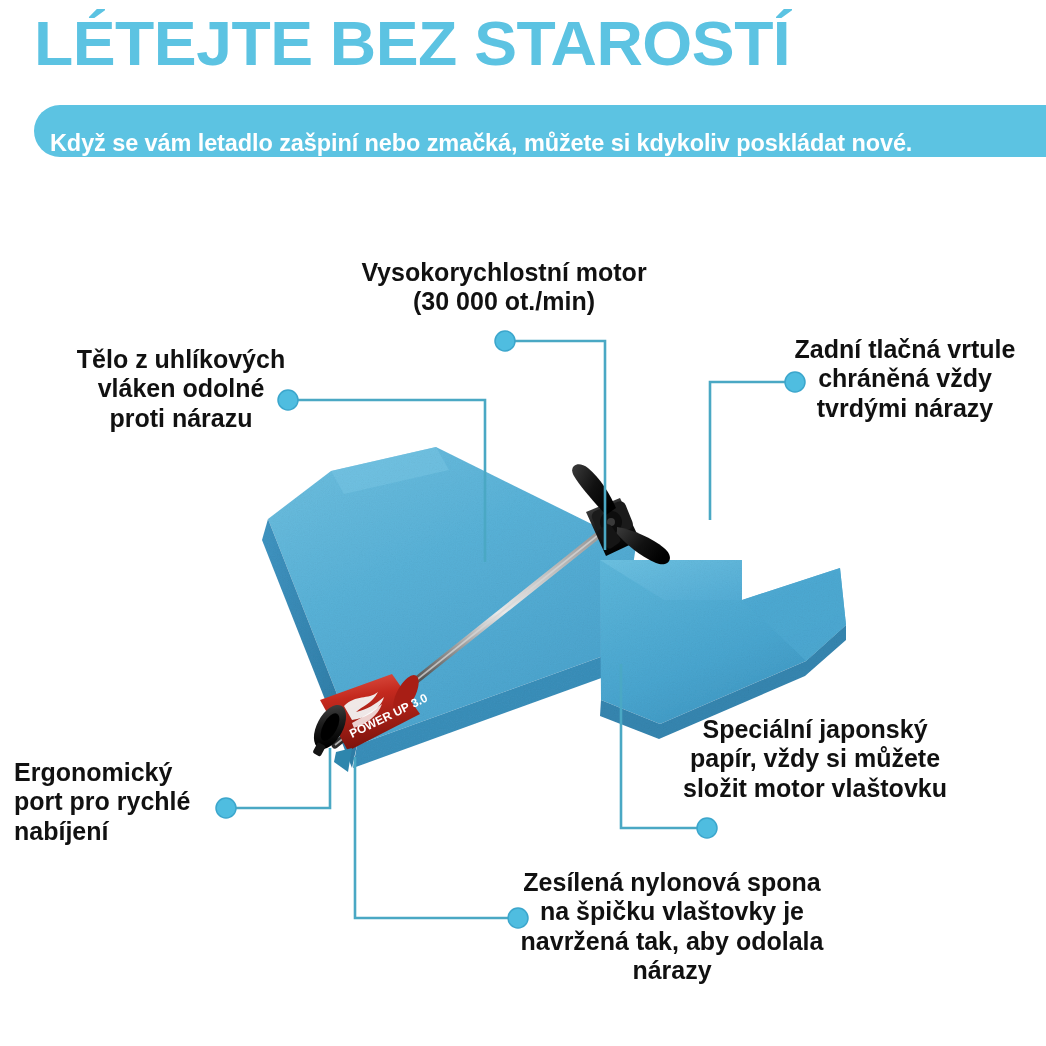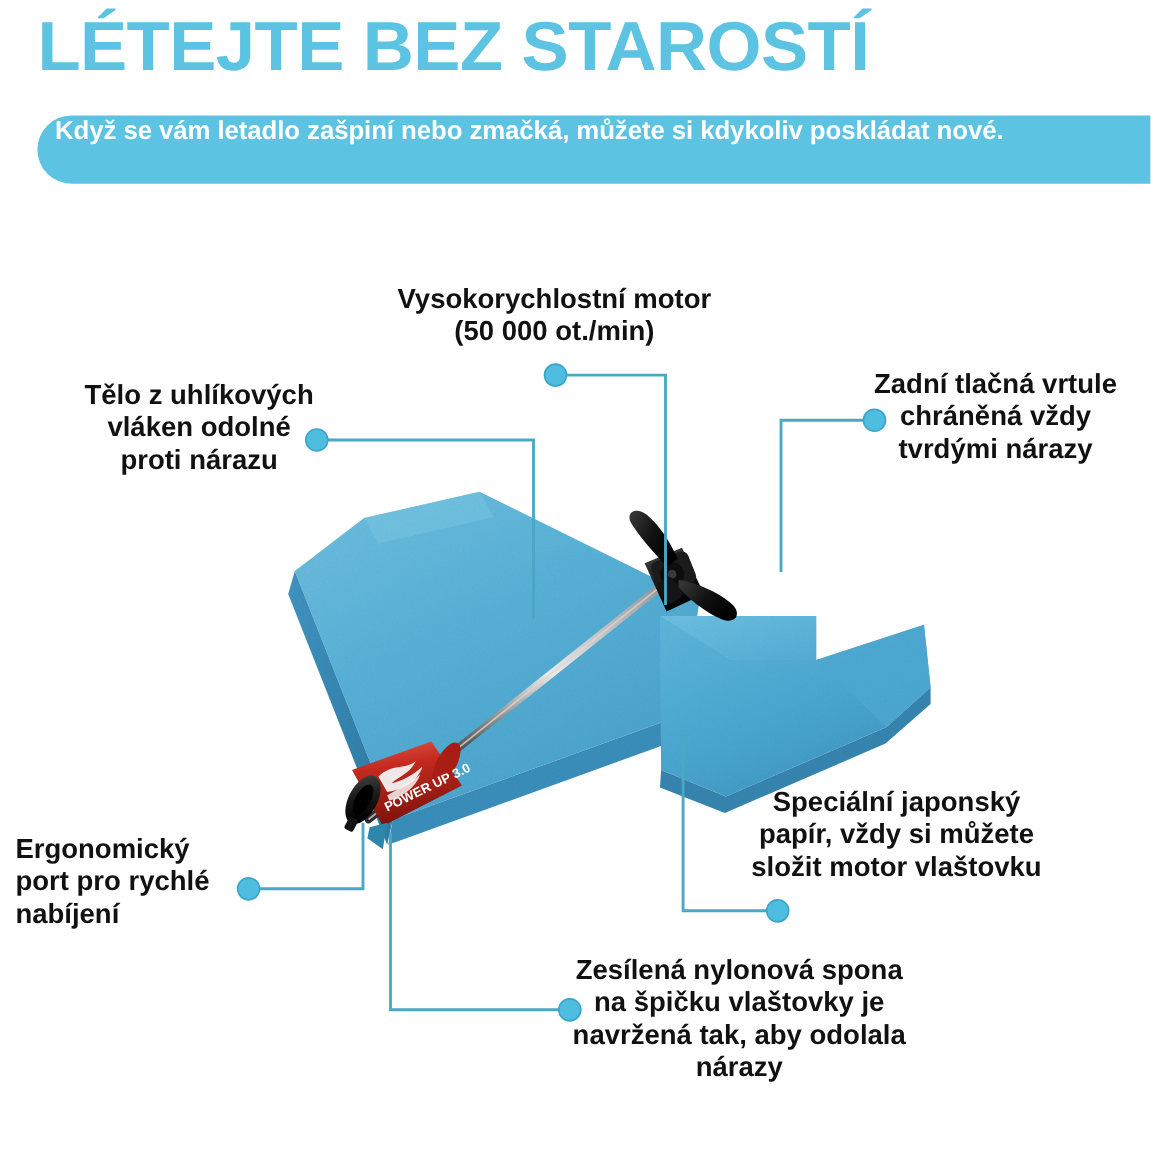--- a/index.html
+++ b/index.html
@@ -20,24 +20,24 @@
     font-weight:700;
     letter-spacing:-0.5px;
     color:#5cc3e2;
     transform:scaleX(1.02);
     transform-origin:left top;
     white-space:nowrap;
     font-stretch:condensed;
   }
   .subtitle-bar{
     position:absolute;left:34px;top:105px;
-    width:1012px;height:62px;
+    width:1012px;height:52px;
     background:#5cc3e2;
     border-radius:31px 0 0 31px;
-    display:flex;align-items:flex-start;
+    display:flex;align-items:flex-end;
   }
   .subtitle-text{
     color:#ffffff;
     font-size:23.5px;
     font-weight:700;
     margin-left:16px;
     white-space:nowrap;
     letter-spacing:-0.1px;
   }
 
@@ -219,21 +219,21 @@
       <circle cx="505" cy="341" r="10"></circle>
       <circle cx="288" cy="400" r="10"></circle>
       <circle cx="795" cy="382" r="10"></circle>
       <circle cx="707" cy="828" r="10"></circle>
       <circle cx="226" cy="808" r="10"></circle>
       <circle cx="518" cy="918" r="10"></circle>
     </g>
   </svg>
 
   <div class="callout center" id="co-motor">Vysokorychlostní motor
-(50 000 ot./min)</div>
+(30 000 ot./min)</div>
 
   <div class="callout center" id="co-body">Tělo z uhlíkových
 vláken odolné
 proti nárazu</div>
 
   <div class="callout center" id="co-prop">Zadní tlačná vrtule
 chráněná vždy
 tvrdými nárazy</div>
 
   <div class="callout center" id="co-paper">Speciální japonský

